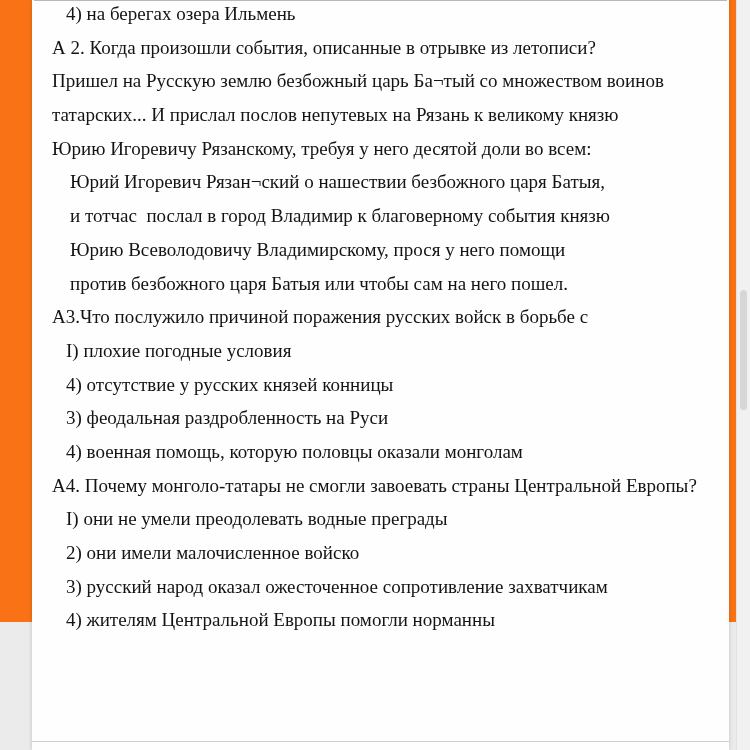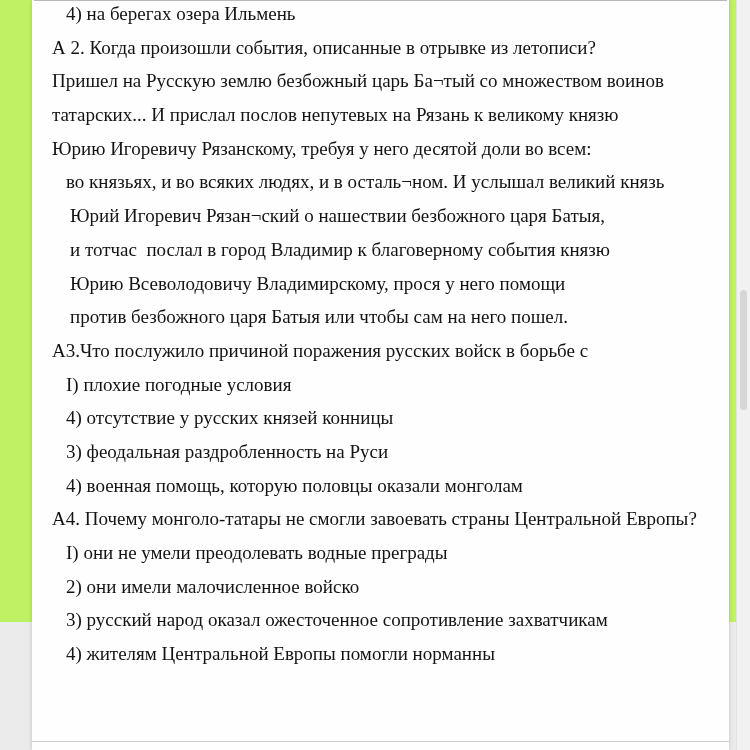--- a/index.html
+++ b/index.html
@@ -8,21 +8,21 @@
     width: 750px;
     height: 750px;
     overflow: hidden;
     background: #ebebeb;
     font-family: "Liberation Serif", "DejaVu Serif", serif;
   }
   .viewer {
     position: relative;
     width: 750px;
     height: 622px;
-    background: #bef264;
+    background: #f97316;
   }
   .paper {
     position: absolute;
     left: 32px;
     top: 0;
     width: 697px;
     height: 750px;
     background: #fefefe;
     box-shadow: 0 0 4px rgba(0,0,0,0.18);
   }
@@ -87,21 +87,20 @@
 
 <div class="viewer">
   <div class="paper">
     <div class="paper-top-line"></div>
     <div class="content" id="doc-lines">
         <div class="line ind-1">4) на берегах озера Ильмень</div>
         <div class="line ind-0">А 2. Когда произошли события, описанные в отрывке из летописи?</div>
         <div class="line ind-0">Пришел на Русскую землю безбожный царь Ба¬тый со множеством воинов</div>
         <div class="line ind-0">татарских... И прислал послов непутевых на Рязань к великому князю</div>
         <div class="line ind-0">Юрию Игоревичу Рязанскому, требуя у него десятой доли во всем:</div>
-        <div class="line ind-1">во князьях, и во всяких людях, и в осталь¬ном. И услышал великий князь</div>
         <div class="line ind-2">Юрий Игоревич Рязан¬ский о нашествии безбожного царя Батыя,</div>
         <div class="line ind-2">и тотчас  послал в город Владимир к благоверному события князю</div>
         <div class="line ind-2">Юрию Всеволодовичу Владимирскому, прося у него помощи</div>
         <div class="line ind-2">против безбожного царя Батыя или чтобы сам на него пошел.</div>
         <div class="line ind-0">А3.Что послужило причиной поражения русских войск в борьбе с</div>
         <div class="line ind-1">I) плохие погодные условия</div>
         <div class="line ind-1">4) отсутствие у русских князей конницы</div>
         <div class="line ind-1">3) феодальная раздробленность на Руси</div>
         <div class="line ind-1">4) военная помощь, которую половцы оказали монголам</div>
         <div class="line ind-0">А4. Почему монголо-татары не смогли завоевать страны Центральной Европы?</div>

